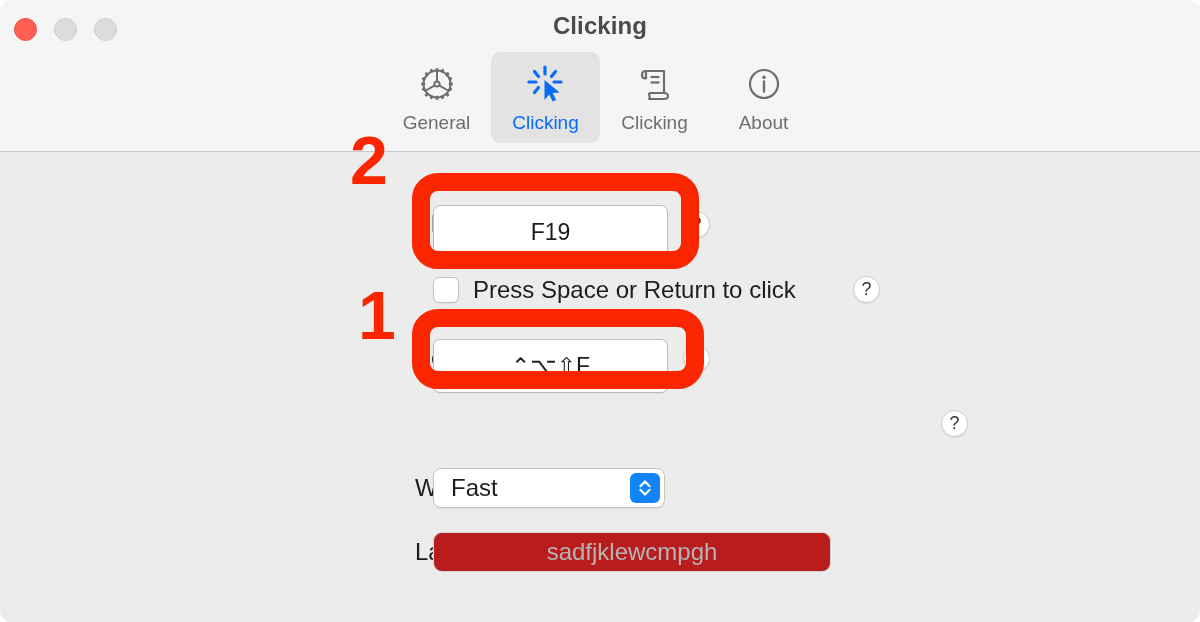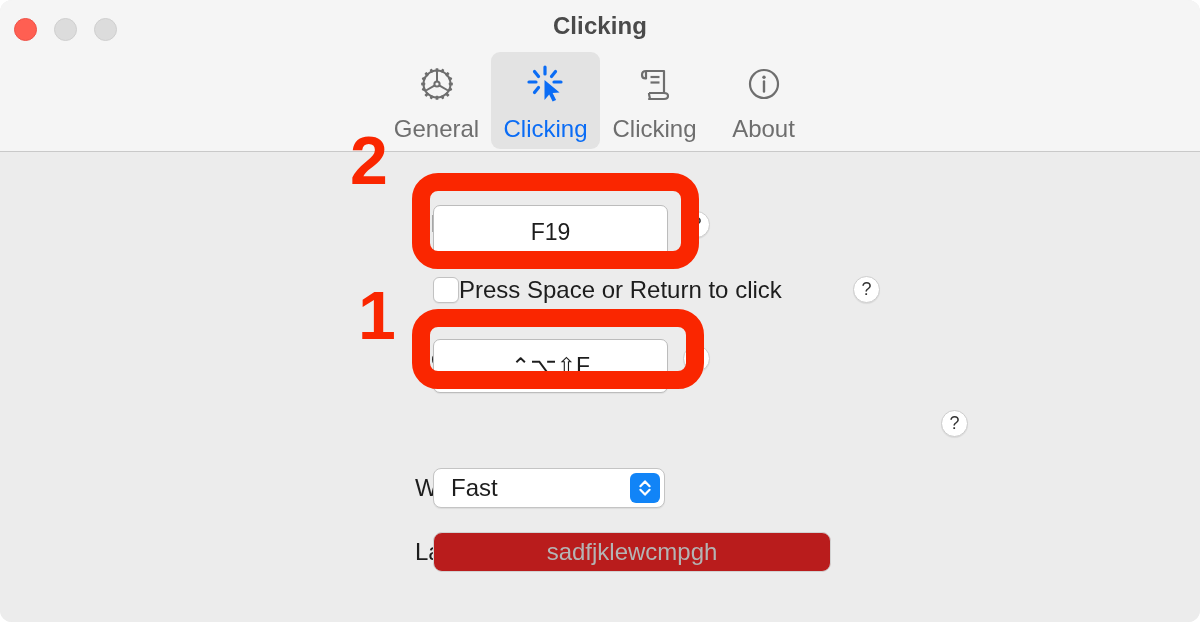--- a/index.html
+++ b/index.html
@@ -91,22 +91,22 @@
     background: #e3e3e3;
     color: #0a6cf5;
   }
   .tab .tab-icon {
     height: 44px;
     display: flex;
     align-items: center;
     justify-content: center;
   }
   .tab .tab-label {
-    margin-top: 10px;
-    font-size: 24px;
+    margin-top: 4px;
+    font-size: 19px;
     line-height: 25px;
   }
 
   
   .content {
     position: absolute;
     top: 152px;
     left: 0;
     width: 1200px;
     height: 470px;
@@ -190,20 +190,21 @@
   }
   .checkbox.checked {
     background: #1184f7;
     border-color: #0d73da;
     display: flex;
     align-items: center;
     justify-content: center;
   }
   .checkbox.checked svg { display: block; }
   .check-label {
+    margin-left: 14px;
     font-size: 24px;
     color: #1d1d1d;
     white-space: nowrap;
   }
 
   
   .popup {
     position: absolute;
     width: 232px;
     height: 40px;

